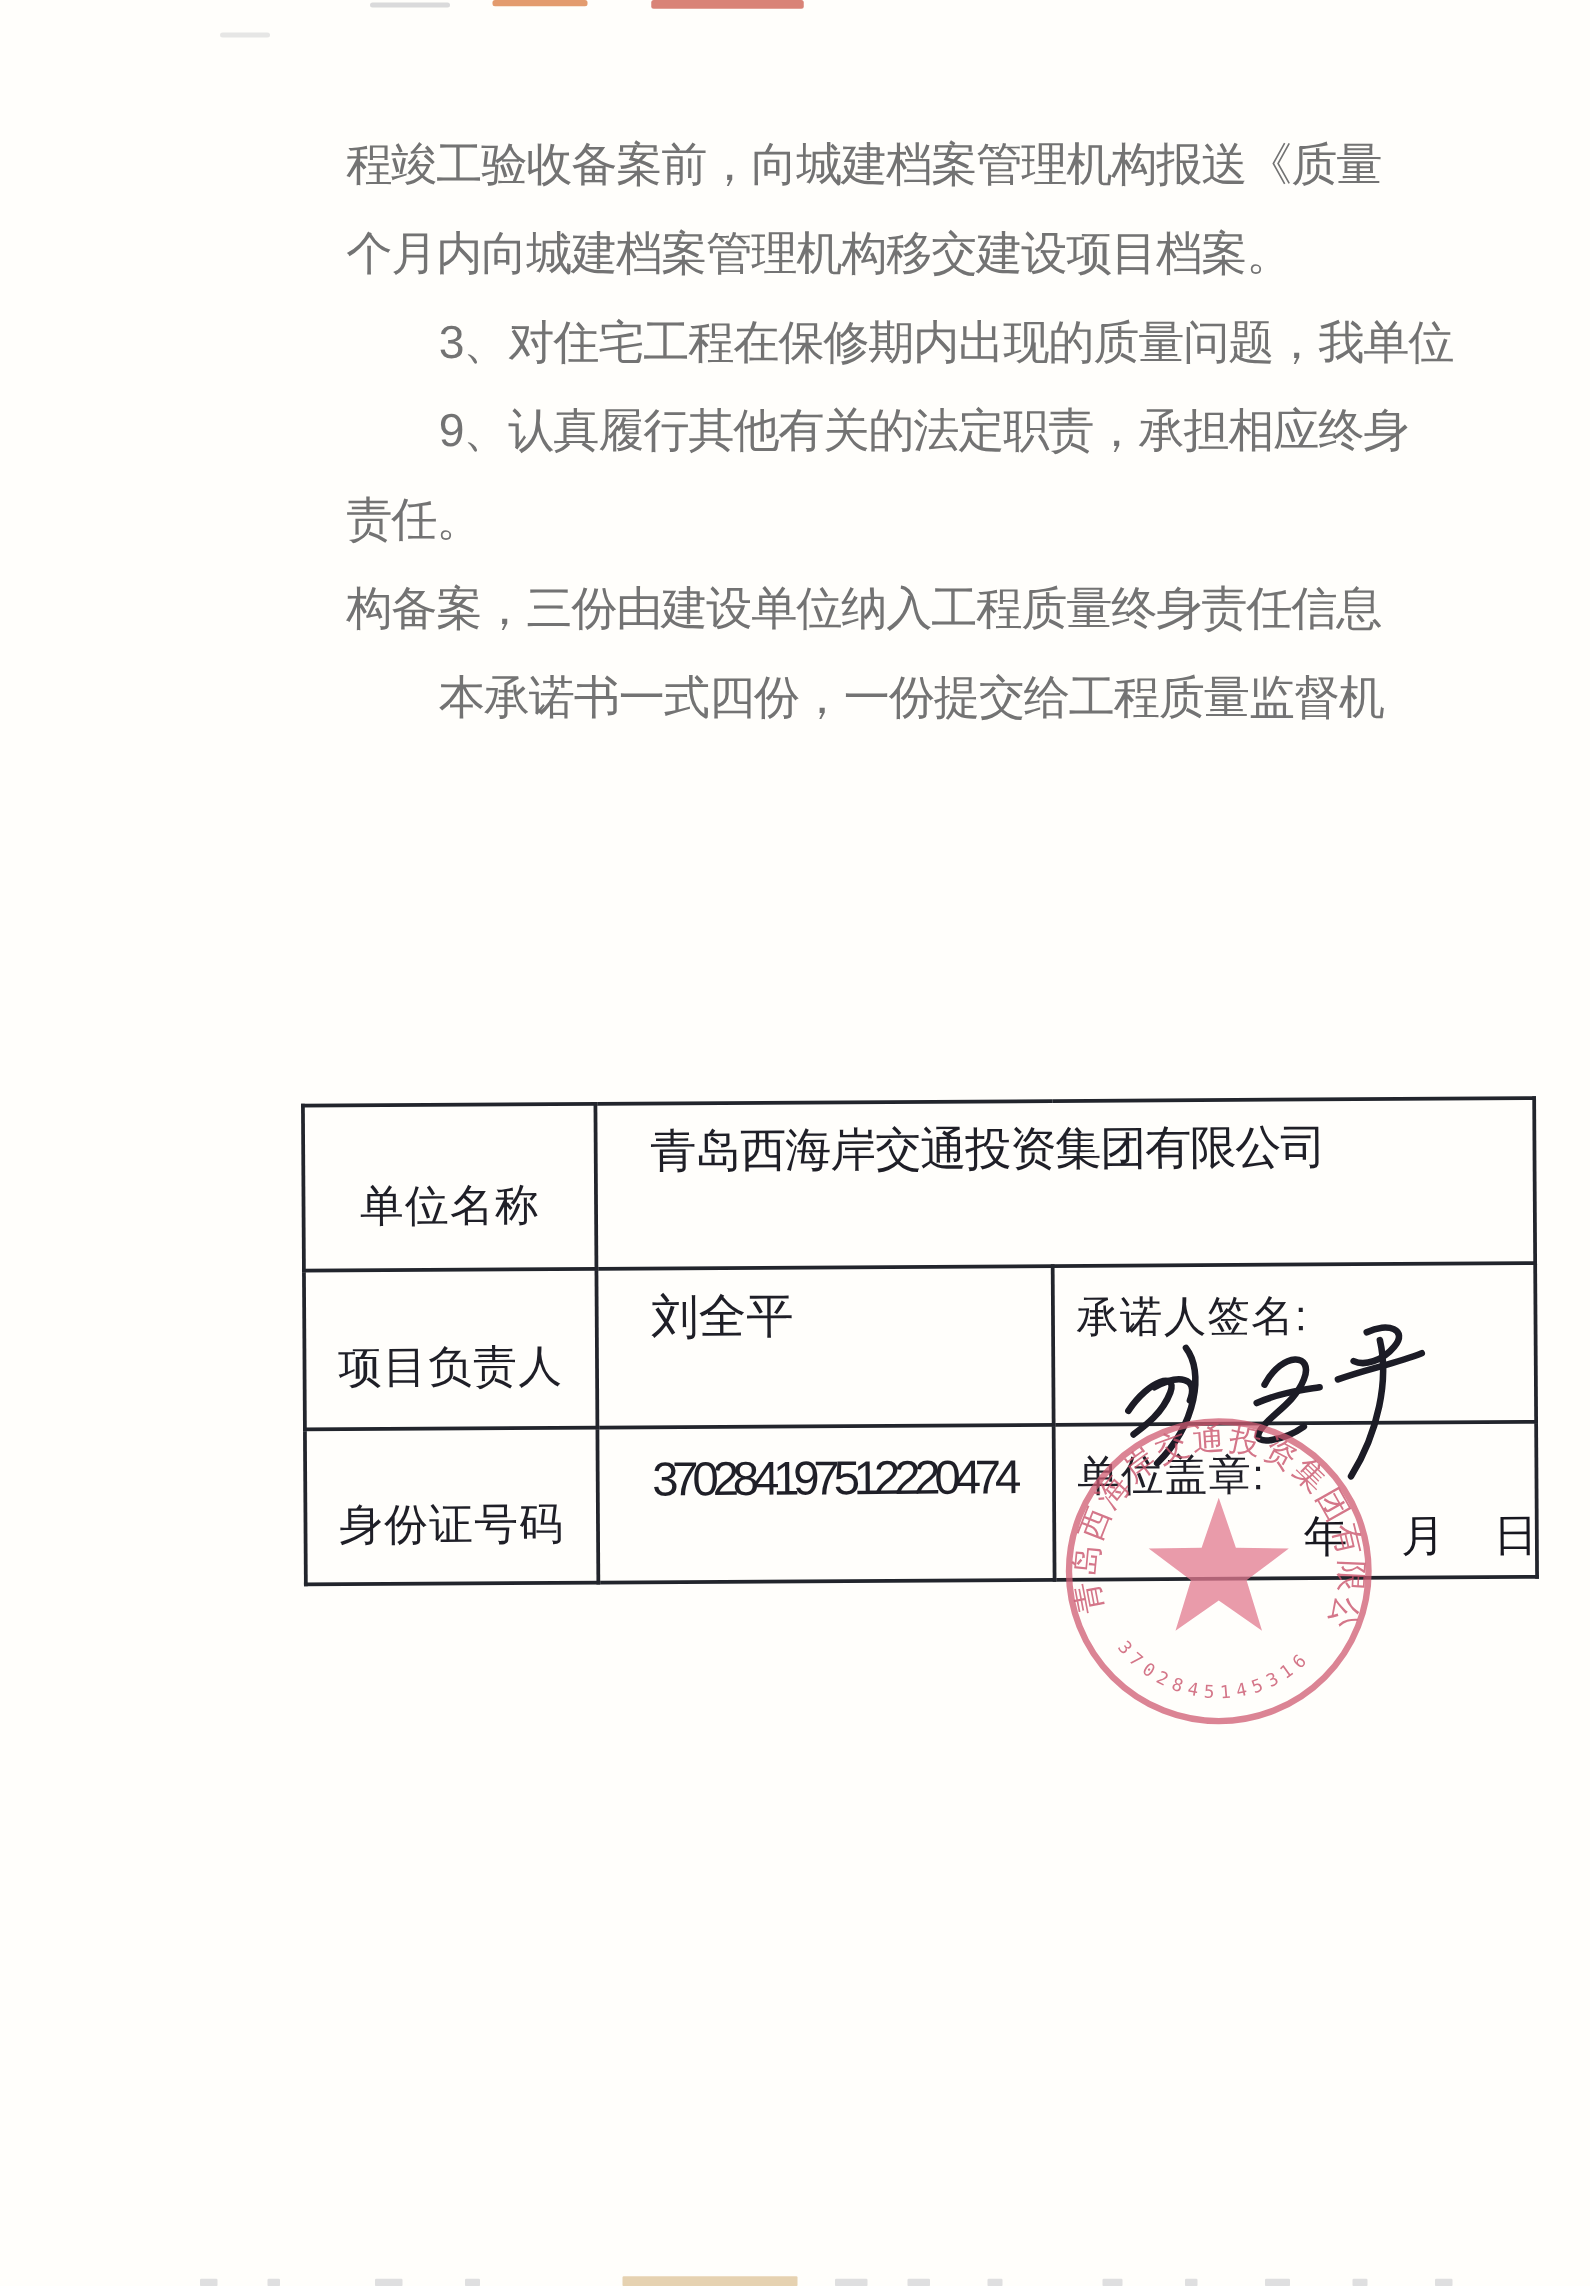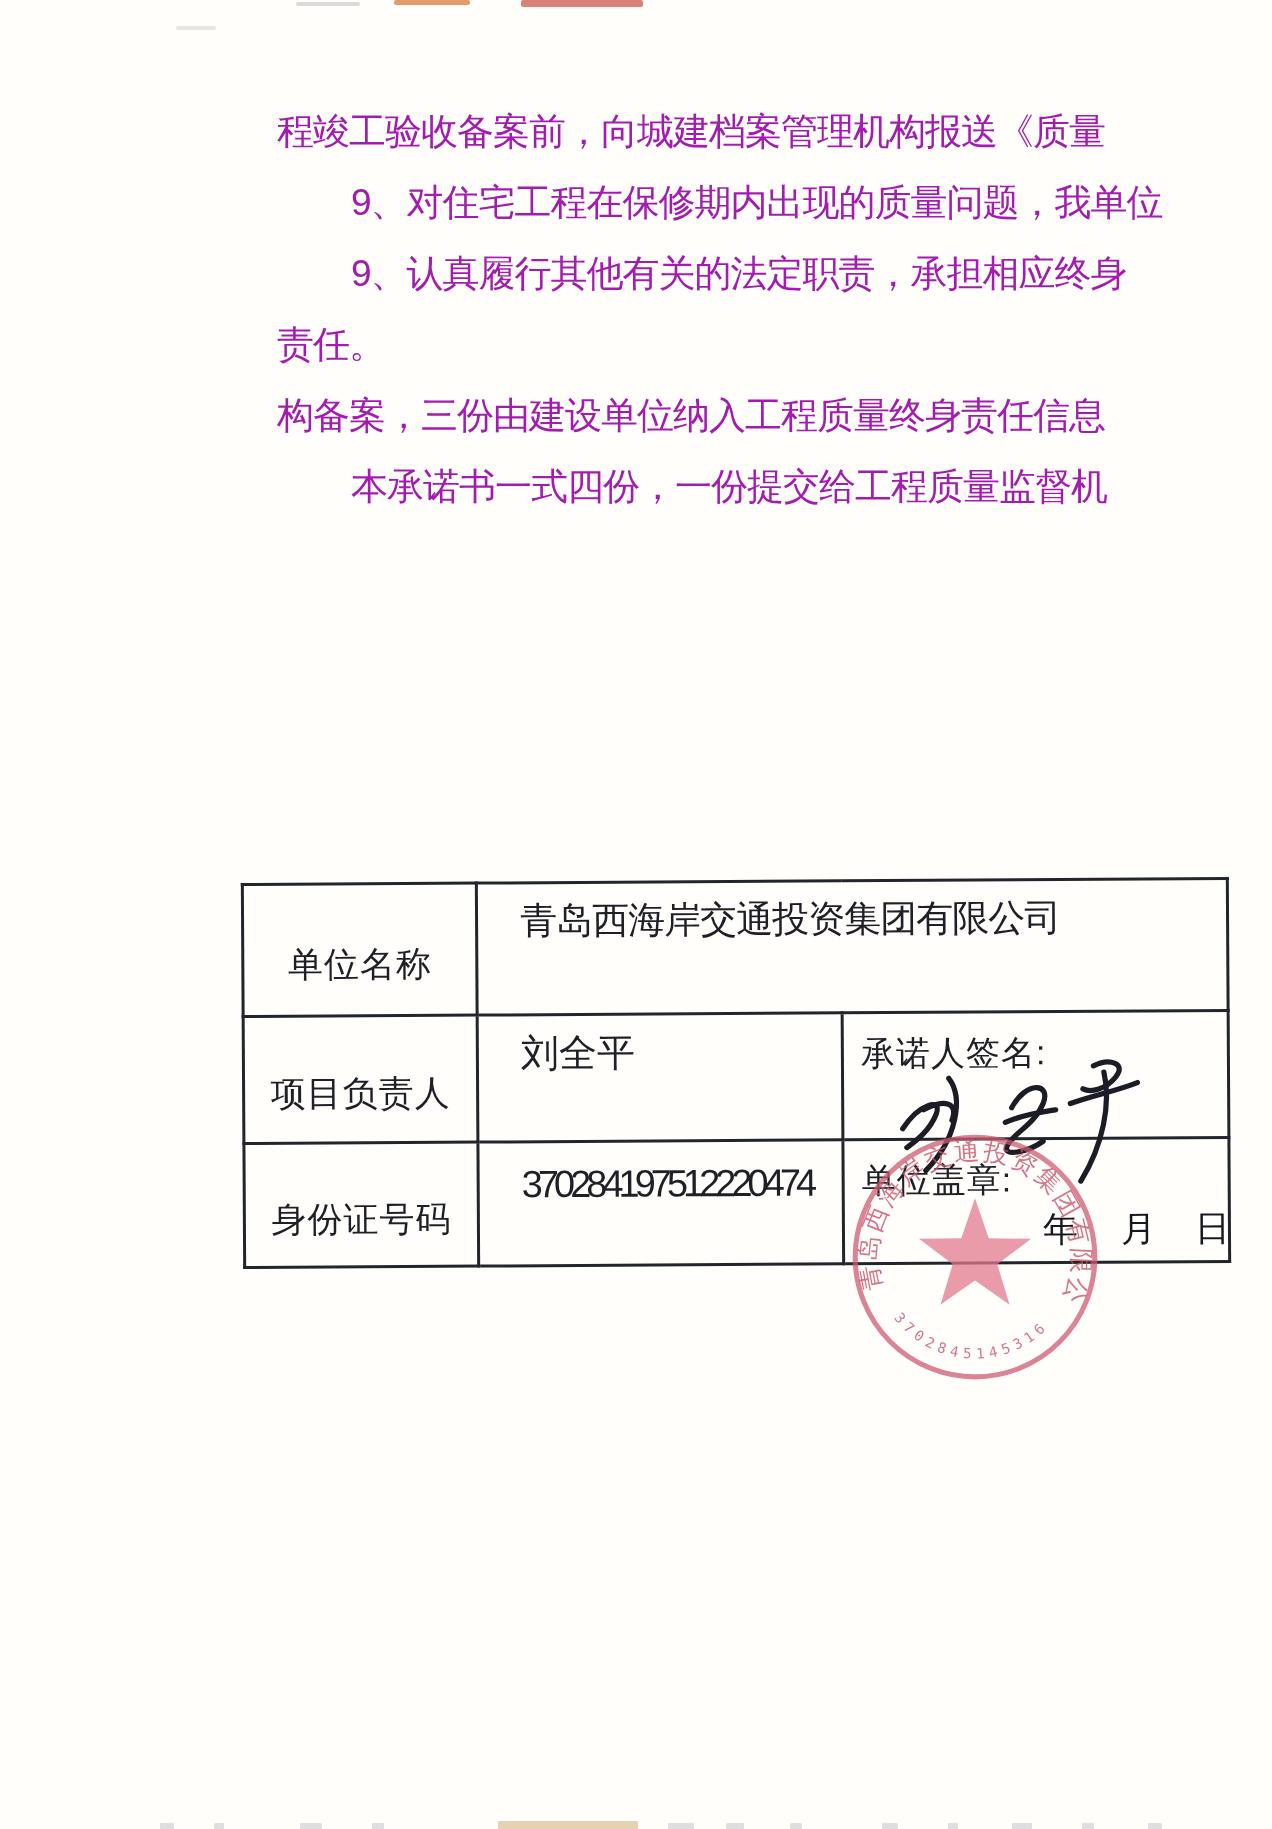--- a/index.html
+++ b/index.html
@@ -23,21 +23,21 @@
   .edge.t3{left:296px;top:2px;width:64px;height:4px;background:#6a6e7a;opacity:.25;}
   .edge.t4{left:176px;top:26px;width:40px;height:4px;background:#777b86;opacity:.18;}
   .bottom-edge{position:absolute;left:0;top:1818px;width:1272px;height:11px;}
   .bottom-edge i{position:absolute;bottom:0;height:6px;background:#6e7380;opacity:.22;border-radius:1px;}
   .bottom-edge i.warm{background:#c09244;opacity:.4;height:8px;}
 
   
   .body-text{
     position:absolute;left:277px;top:96px;width:815px;
     font-size:37px;letter-spacing:-1px;line-height:71px;
-    color:#a21caf;font-weight:500;
+    color:#737373;font-weight:500;
     text-align:justify;
   }
   .body-text .line{white-space:nowrap;}
   .body-text .line.indent{padding-left:74px;}
 
   
   .info-table{
     position:absolute;left:242px;top:880px;
     border-collapse:collapse;table-layout:fixed;
     transform:rotate(-0.35deg);
@@ -86,21 +86,22 @@
 
 <div class="page">
 
   <div class="edge t1"></div>
   <div class="edge t2"></div>
   <div class="edge t3"></div>
   <div class="edge t4"></div>
 
   <div class="body-text">
     <div class="line">程竣工验收备案前，向城建档案管理机构报送《质量</div>
-    <div class="line indent">9、对住宅工程在保修期内出现的质量问题，我单位</div>
+    <div class="line">个月内向城建档案管理机构移交建设项目档案。</div>
+    <div class="line indent">3、对住宅工程在保修期内出现的质量问题，我单位</div>
     <div class="line indent">9、认真履行其他有关的法定职责，承担相应终身</div>
     <div class="line">责任。</div>
     <div class="line">构备案，三份由建设单位纳入工程质量终身责任信息</div>
     <div class="line indent">本承诺书一式四份，一份提交给工程质量监督机</div>
   </div>
 
   <table class="info-table">
     <colgroup>
         <col style="width:234px">
         <col style="width:350px">

